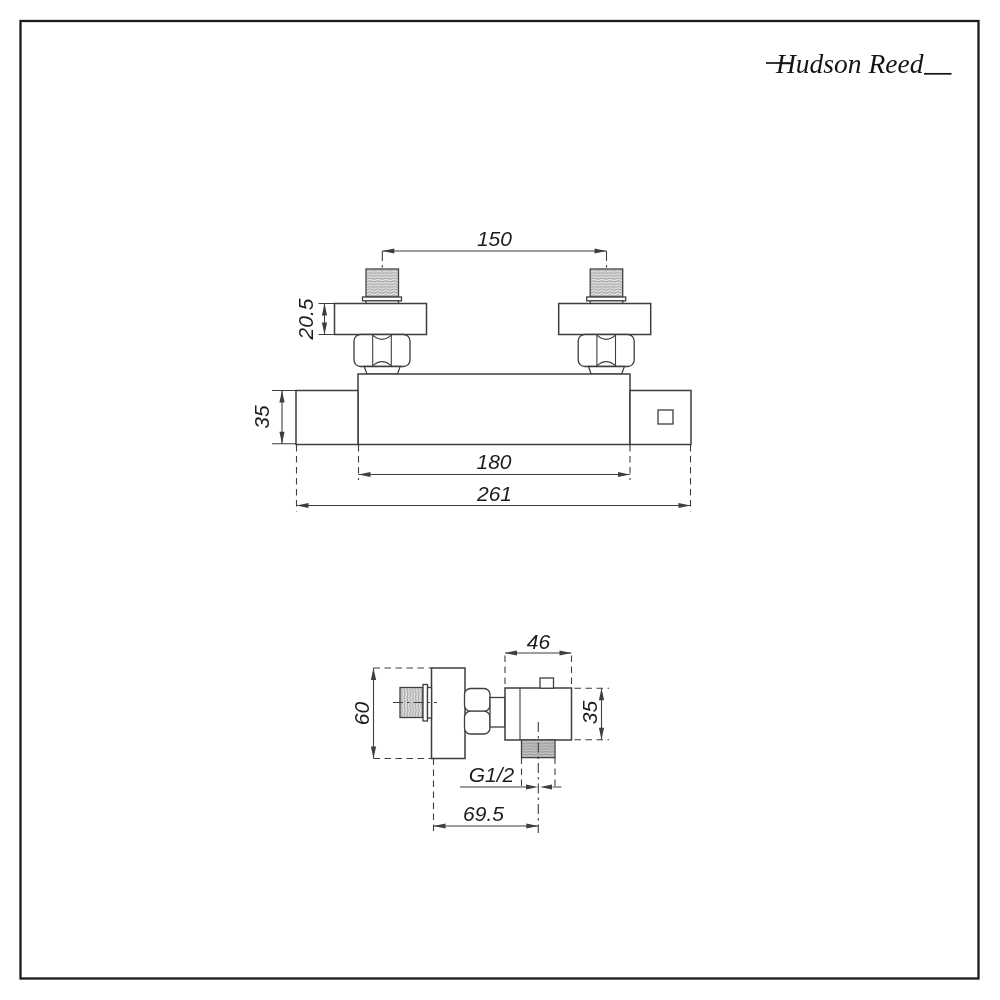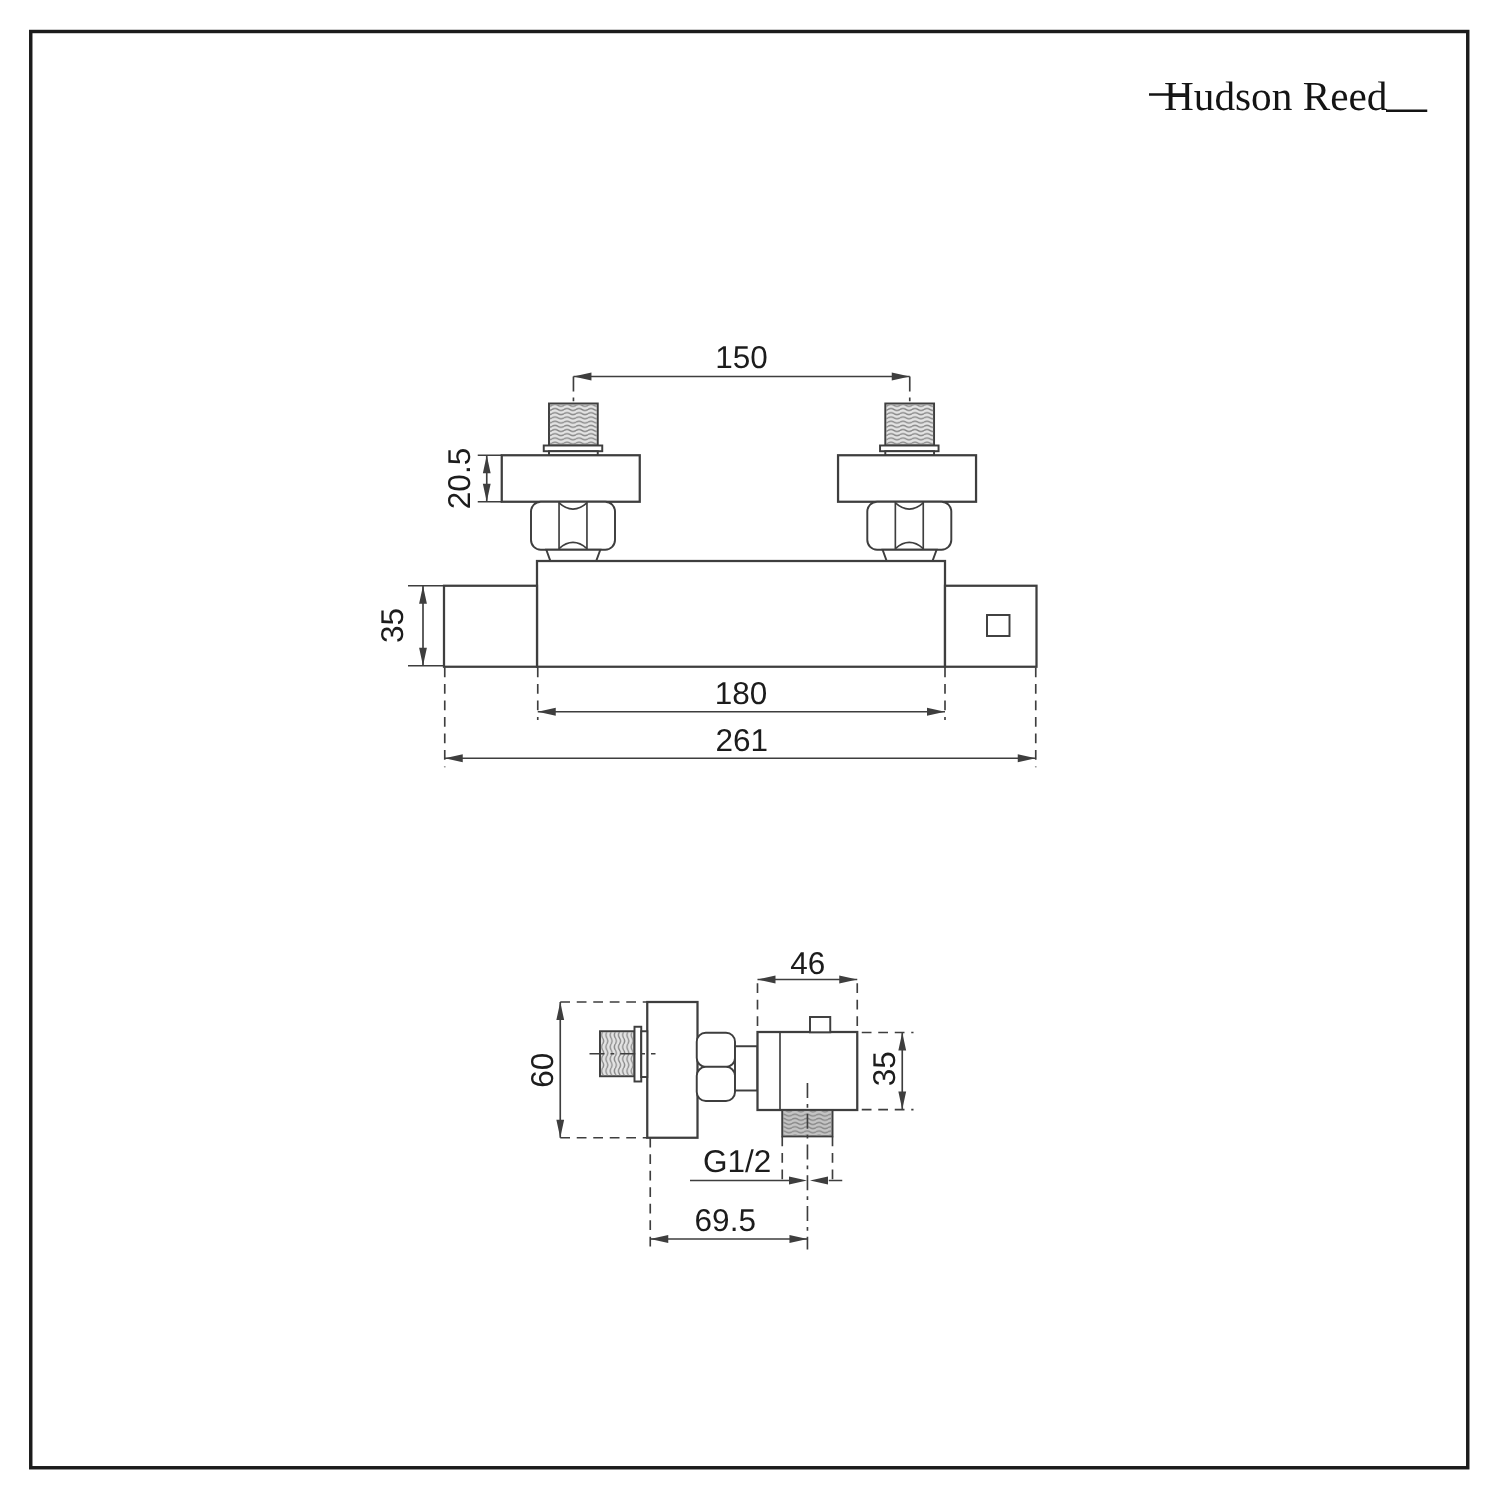--- a/index.html
+++ b/index.html
@@ -1,20 +1,21 @@
 <!DOCTYPE html>
 <html style="--bg: #ffffff; --line: #3e3e3e; --text: #1c1c1c;"><head>
 <meta charset="utf-8">
 <style>
   :root { --bg:#ffffff; --line:#3e3e3e; --text:#1c1c1c; }
   html,body { margin:0; padding:0; background:#fff; }
   .canvas {
     position:relative; width:1000px; height:1000px;
     background:var(--bg);
     font-family:"Liberation Sans", sans-serif;
+    font-style:italic;
   }
   svg { position:absolute; left:0; top:0; }
   .geo   { fill:#ffffff; stroke:var(--line); stroke-width:1.5; }
   .geo2  { fill:#ffffff; stroke:var(--line); stroke-width:1.3; }
   .dimline { fill:none; stroke:var(--line); stroke-width:1.1; }
   .ext   { fill:none; stroke:var(--line); stroke-width:1.1; stroke-dasharray:6.5 4.5; }
   .cline { fill:none; stroke:var(--line); stroke-width:1.1; stroke-dasharray:10 4 2.5 4; }
   .arrow { fill:var(--line); stroke:none; }
   .dimtext { font-family:"Liberation Sans", sans-serif; font-size:21px; fill:var(--text); text-anchor:middle; }
   .brandtext { font-family:"Liberation Serif", serif; font-size:27.5px; fill:#141414; }

